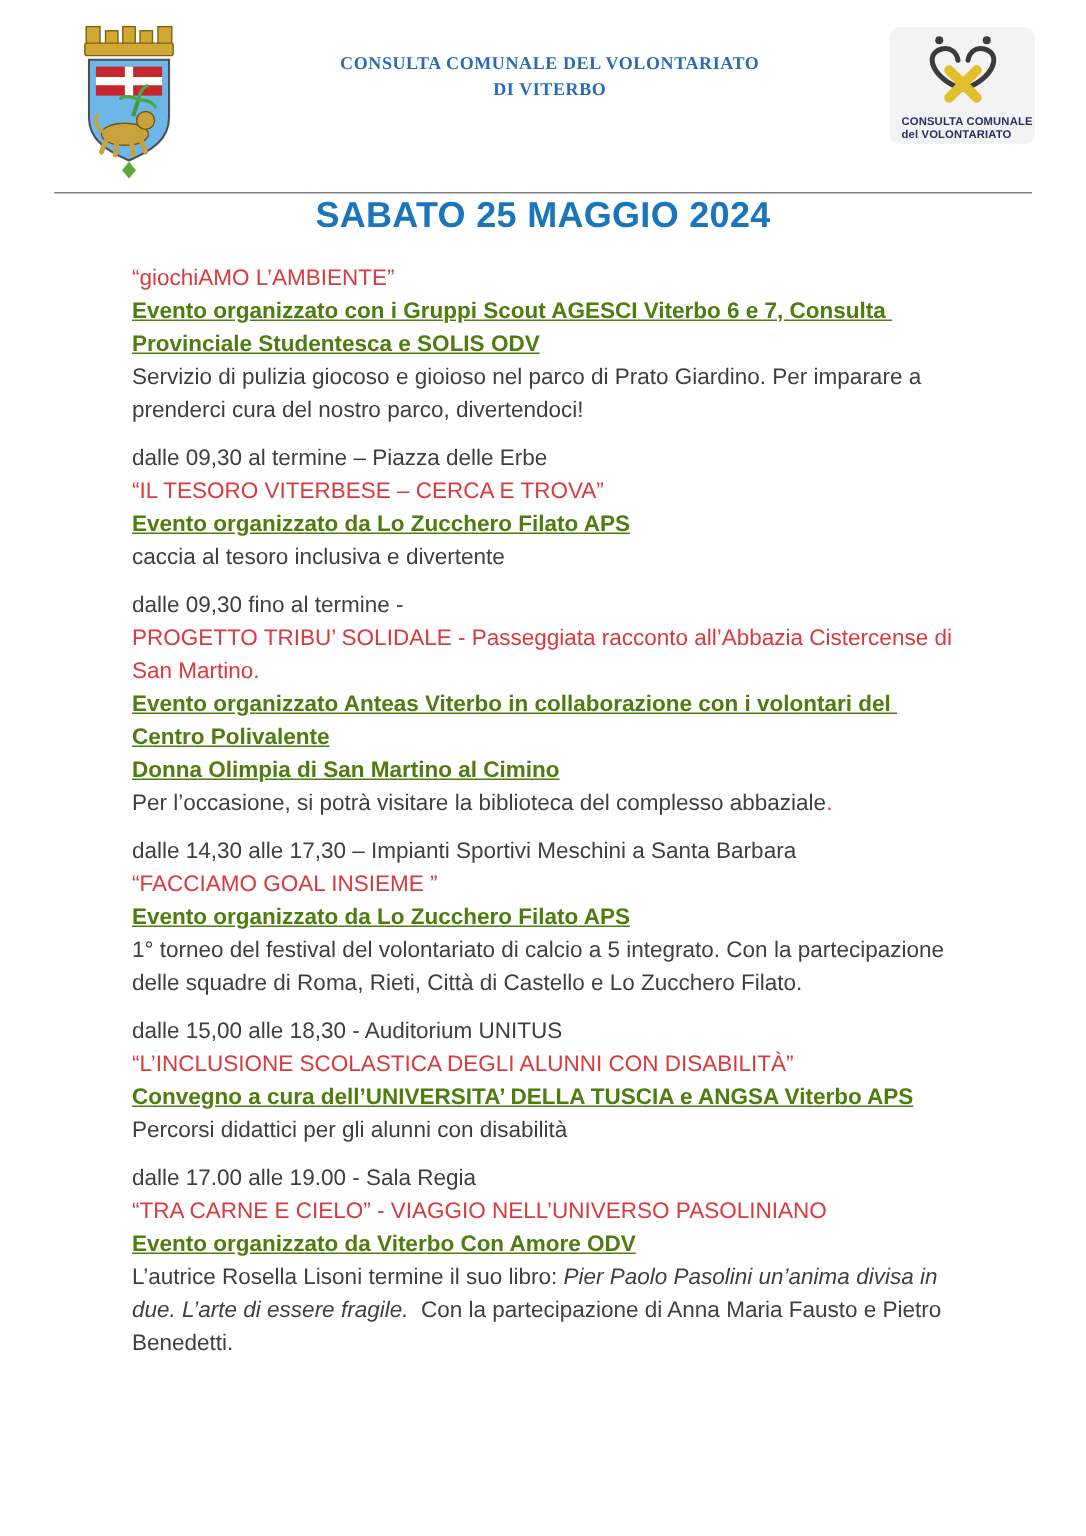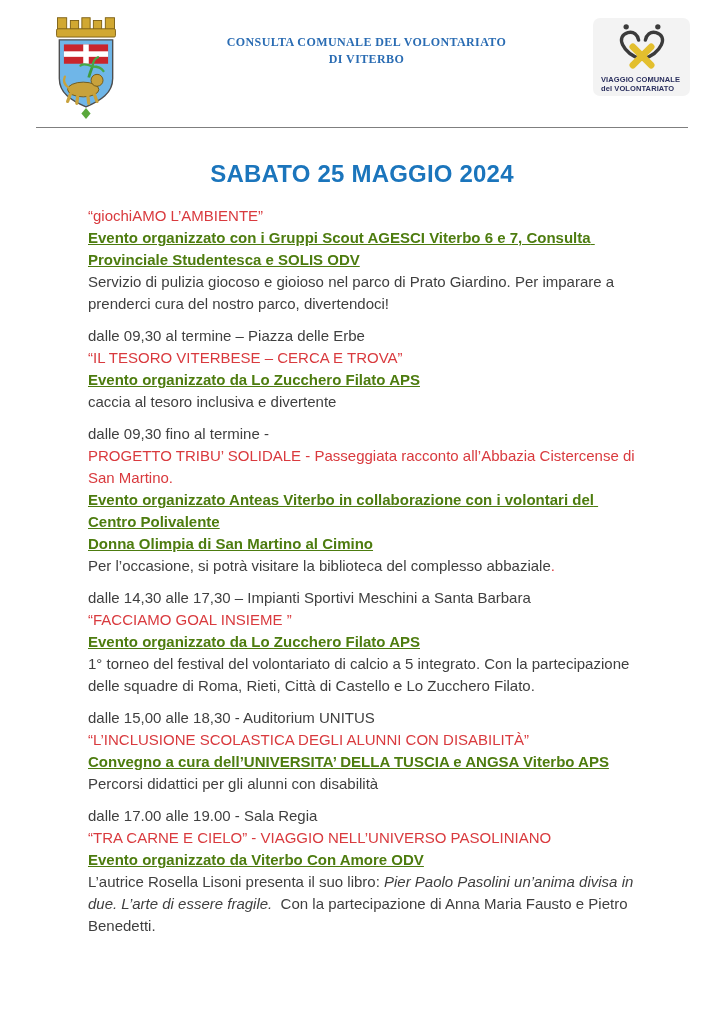--- a/index.html
+++ b/index.html
@@ -30,21 +30,21 @@
     border-radius:7px;display:flex;flex-direction:column;align-items:center;
     padding-top:3px;
   }
   .logo-text{
     width:100%;padding-left:8px;font-size:7.5px;font-weight:bold;
     color:var(--logo-navy);line-height:1.25;letter-spacing:.1px;text-align:left;
   }
   .rule{border-top:1.5px solid #7f7f7f;margin:4px 36px 0 36px;}
   
   .date-title{
-    margin-top:31px;text-align:center;font-size:24px;font-weight:bold;
+    text-align:center;font-size:24px;font-weight:bold;
     color:var(--title-blue);letter-spacing:.2px;line-height:29px;
   }
   
   .events{margin:17px 84px 0 88px;font-size:15px;line-height:22px;}
   .event{margin-bottom:10px;}
   .event p{margin:0;white-space:pre-wrap;}
   .time{color:var(--body-text);}
   .etitle{color:var(--event-red);}
   .org{font-weight:bold;color:#4d7c0f;text-decoration:underline;}
   .desc{color:var(--body-text);}
@@ -103,21 +103,21 @@
             <path d="M51,46 C74,38 82,18 67,14 C60,12 55,17 54,23"></path>
           </g>
           <circle cx="31" cy="7" r="3.2" fill="#3b3b3b"></circle>
           <circle cx="69" cy="7" r="3.2" fill="#3b3b3b"></circle>
           <g stroke="#e3bf2e" stroke-width="8" stroke-linecap="round">
             <path d="M39,31 L61,53"></path>
             <path d="M61,31 L39,53"></path>
           </g>
         </svg>
       </span>
-      <div class="logo-text">VIAGGIO COMUNALE</div>
+      <div class="logo-text">CONSULTA COMUNALE</div>
       <div class="logo-text">del VOLONTARIATO</div>
     </div>
   </div>
 
   <div class="rule"></div>
 
   <div class="date-title">SABATO 25 MAGGIO 2024</div>
 
   <div class="events">
 
@@ -153,17 +153,17 @@
       <p class="time">dalle 15,00 alle 18,30 - Auditorium UNITUS</p>
       <p class="etitle">“L’INCLUSIONE SCOLASTICA DEGLI ALUNNI CON DISABILITÀ”</p>
       <p class="org">Convegno a cura dell’UNIVERSITA’ DELLA TUSCIA e ANGSA Viterbo APS</p>
       <p class="desc">Percorsi didattici per gli alunni con disabilità</p>
     </section>
 
     <section class="event">
       <p class="time">dalle 17.00 alle 19.00 - Sala Regia</p>
       <p class="etitle">“TRA CARNE E CIELO” - VIAGGIO NELL’UNIVERSO PASOLINIANO</p>
       <p class="org">Evento organizzato da Viterbo Con Amore ODV</p>
-      <p class="desc"><span>L’autrice Rosella Lisoni presenta il suo libro: </span><span class="italic">Pier Paolo Pasolini un’anima divisa in due. L’arte di essere fragile.</span><span>  Con la partecipazione di Anna Maria Fausto e Pietro Benedetti.</span></p>
+      <p class="desc"><span>L’autrice Rosella Lisoni termine il suo libro: </span><span class="italic">Pier Paolo Pasolini un’anima divisa in due. L’arte di essere fragile.</span><span>  Con la partecipazione di Anna Maria Fausto e Pietro Benedetti.</span></p>
     </section>
 
   </div>
 </div>
 
 </body></html>

